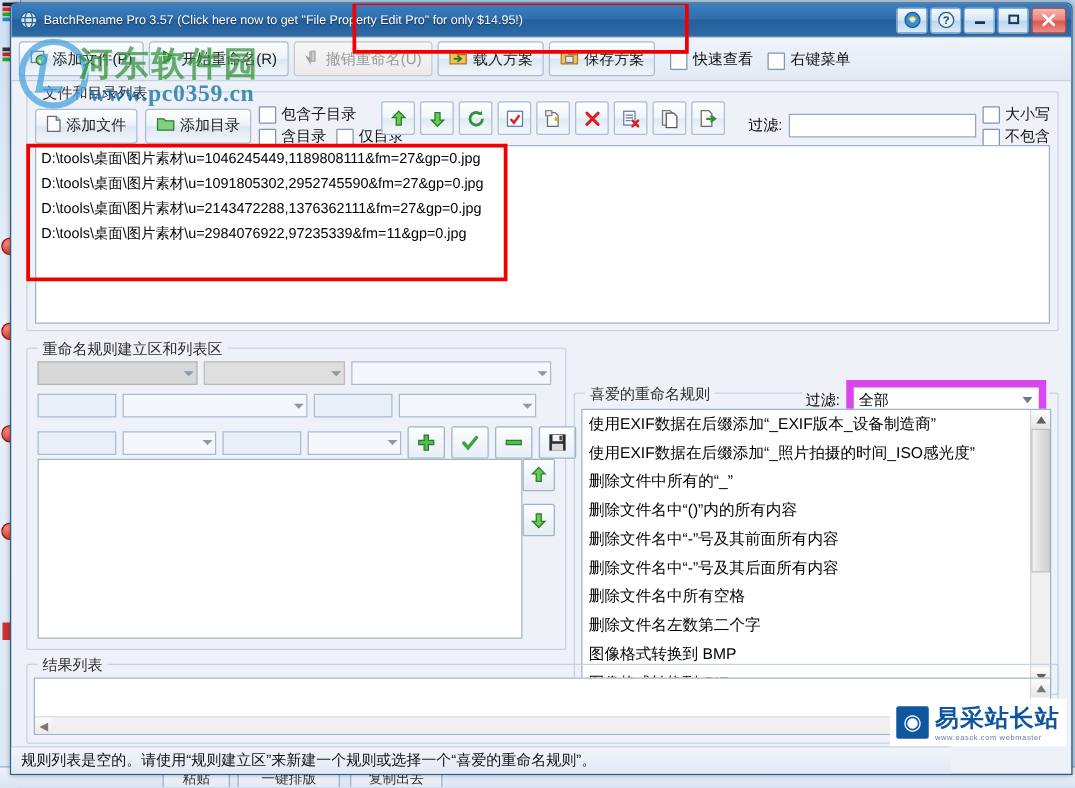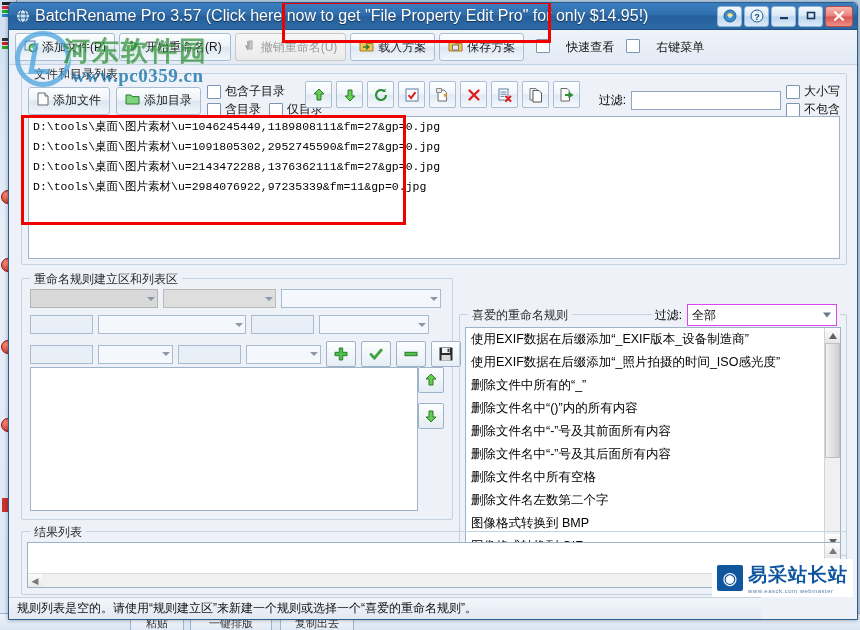--- a/index.html
+++ b/index.html
@@ -39,21 +39,21 @@
   
   #titlebar{
     height:26px;
     background:linear-gradient(180deg,#3b7ebf 0%,#2f6fae 45%,#255f9c 50%,#2c6aa6 100%);
     border-bottom:1px solid #1f4f85;
     display:flex;align-items:center;position:relative;
     border-radius:4px 4px 0 0;
   }
   #app-icon{width:16px;height:16px;margin:0 4px 0 6px;flex:0 0 auto;}
   #title-text{
-    color:#ffffff;font-size:16px;white-space:nowrap;
+    color:#ffffff;font-size:10px;white-space:nowrap;
     text-shadow:0 1px 1px rgba(0,0,0,.55);flex:1 1 auto;overflow:hidden;
   }
   .wbtn{
     width:23px;height:19px;margin-right:2px;border:1px solid #8fb6d8;
     background:linear-gradient(180deg,#f3f8fd 0%,#d8e7f5 48%,#bcd6ee 52%,#dceaf8 100%);
     border-radius:3px;display:flex;align-items:center;justify-content:center;
     font-size:11px;color:#16375c;cursor:pointer;flex:0 0 auto;
   }
   .wbtn.close{
     background:linear-gradient(180deg,#f7b5ae 0%,#e8817a 48%,#d8564e 52%,#eb8f87 100%);
@@ -68,21 +68,21 @@
     display:flex;align-items:center;padding:0 6px;gap:4px;
   }
   .tbtn{
     height:26px;padding:0 8px;display:flex;align-items:center;gap:4px;
     border:1px solid #a8bdd4;border-radius:3px;
     background:linear-gradient(180deg,#fdfefe 0%,#eef3f9 46%,#dde7f2 52%,#f1f6fb 100%);
     font-size:12px;color:#1a1a1a;white-space:nowrap;cursor:pointer;
   }
   .tbtn.disabled{color:#9a9a9a;border-color:#c9c9c9;
     background:linear-gradient(180deg,#f6f6f6,#ebebeb);cursor:default;}
-  .chk{display:flex;align-items:flex-start;gap:16px;font-size:12px;color:#111;white-space:nowrap;cursor:pointer;}
+  .chk{display:flex;align-items:flex-end;gap:4px;font-size:12px;color:#111;white-space:nowrap;cursor:pointer;}
   .box{width:12px;height:12px;border:1px solid #7b96b2;background:#fff;border-radius:1px;flex:0 0 auto;}
 
   
   .group{
     position:absolute;border:1px solid #c4d2e2;border-radius:2px;background:transparent;
   }
   .group>.legend{
     position:absolute;top:-8px;left:8px;background:#eef2f8;padding:0 4px;
     font-size:12px;color:#2b2b2b;white-space:nowrap;
   }
@@ -110,21 +110,21 @@
   #filter-area{position:absolute;right:6px;top:9px;display:flex;align-items:center;gap:5px;}
   #filter-input{
     width:150px;height:19px;border:1px solid #90a7bf;background:#fff;
     font-size:12px;padding:0 3px;box-sizing:border-box;
   }
   #file-list{
     position:absolute;left:6px;top:42px;right:6px;bottom:5px;
     background:#ffffff;border:1px solid #9fb3c8;overflow:hidden;
   }
   .file-row{
-    font-family:Liberation Mono, monospace;
+    font-family:Liberation Sans, sans-serif;
     font-size:11.5px;color:#000;padding:2px 4px;white-space:nowrap;line-height:16px;
   }
   #red-box-files{
     position:absolute;left:12px;top:112px;width:379px;height:104px;
     border:3px solid #f20000;pointer-events:none;
   }
 
   
   #rules-group{left:12px;top:275px;width:430px;height:240px;}
   .rule-row{position:absolute;display:flex;align-items:center;gap:5px;left:8px;}
@@ -155,21 +155,21 @@
     width:24px;height:24px;border:1px solid #9fb3c8;border-radius:2px;
     background:linear-gradient(180deg,#fdfefe,#e4ecf5);
     display:flex;align-items:center;justify-content:center;cursor:pointer;
   }
 
   
   #fav-group{left:450px;top:275px;width:386px;height:240px;margin-top:36px;}
   #fav-filter{position:absolute;right:6px;top:-11px;display:flex;align-items:center;gap:5px;
     background:#eef2f8;padding:0 3px;}
   #fav-filter-select{
-    width:140px;height:20px;border:1px solid #d946ef;background:#fff;
+    width:140px;height:20px;border:6px solid #d946ef;background:#fff;
     font-size:12px;color:#000;display:flex;align-items:center;padding:0 4px;position:relative;
   }
   #fav-list{
     position:absolute;left:5px;top:12px;right:5px;bottom:5px;
     background:#fff;border:1px solid #9fb3c8;overflow:hidden;display:flex;
   }
   #fav-items{flex:1 1 auto;overflow:hidden;}
   .fav-item{
     font-size:12.5px;color:#000;padding:2px 5px;white-space:nowrap;line-height:19px;
     font-family:"Liberation Sans",sans-serif;

